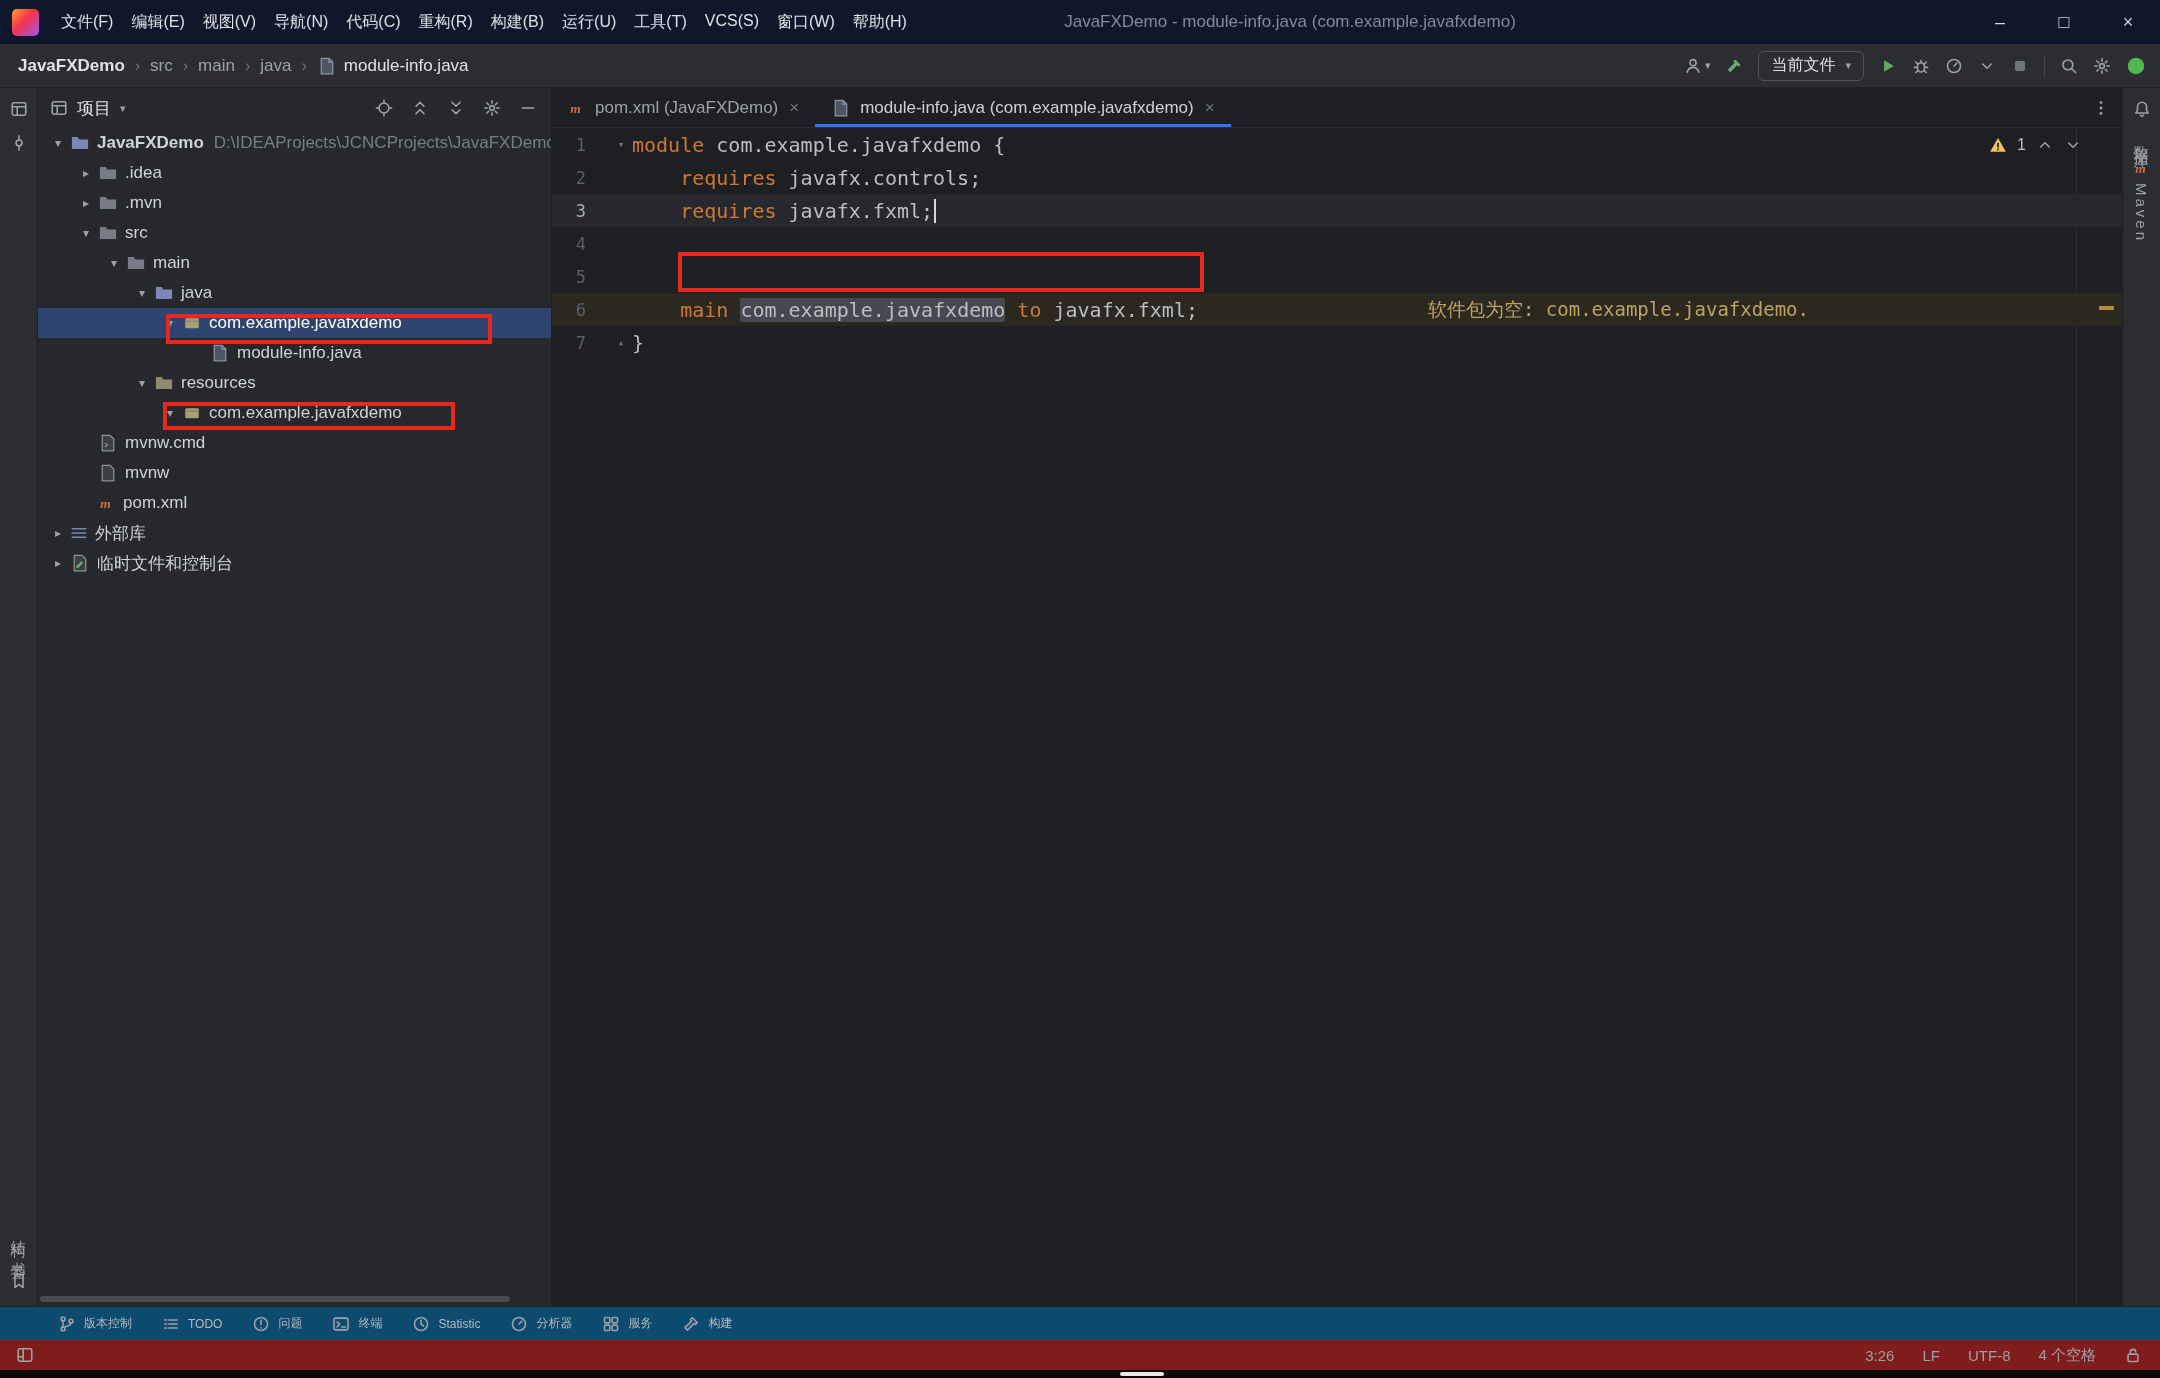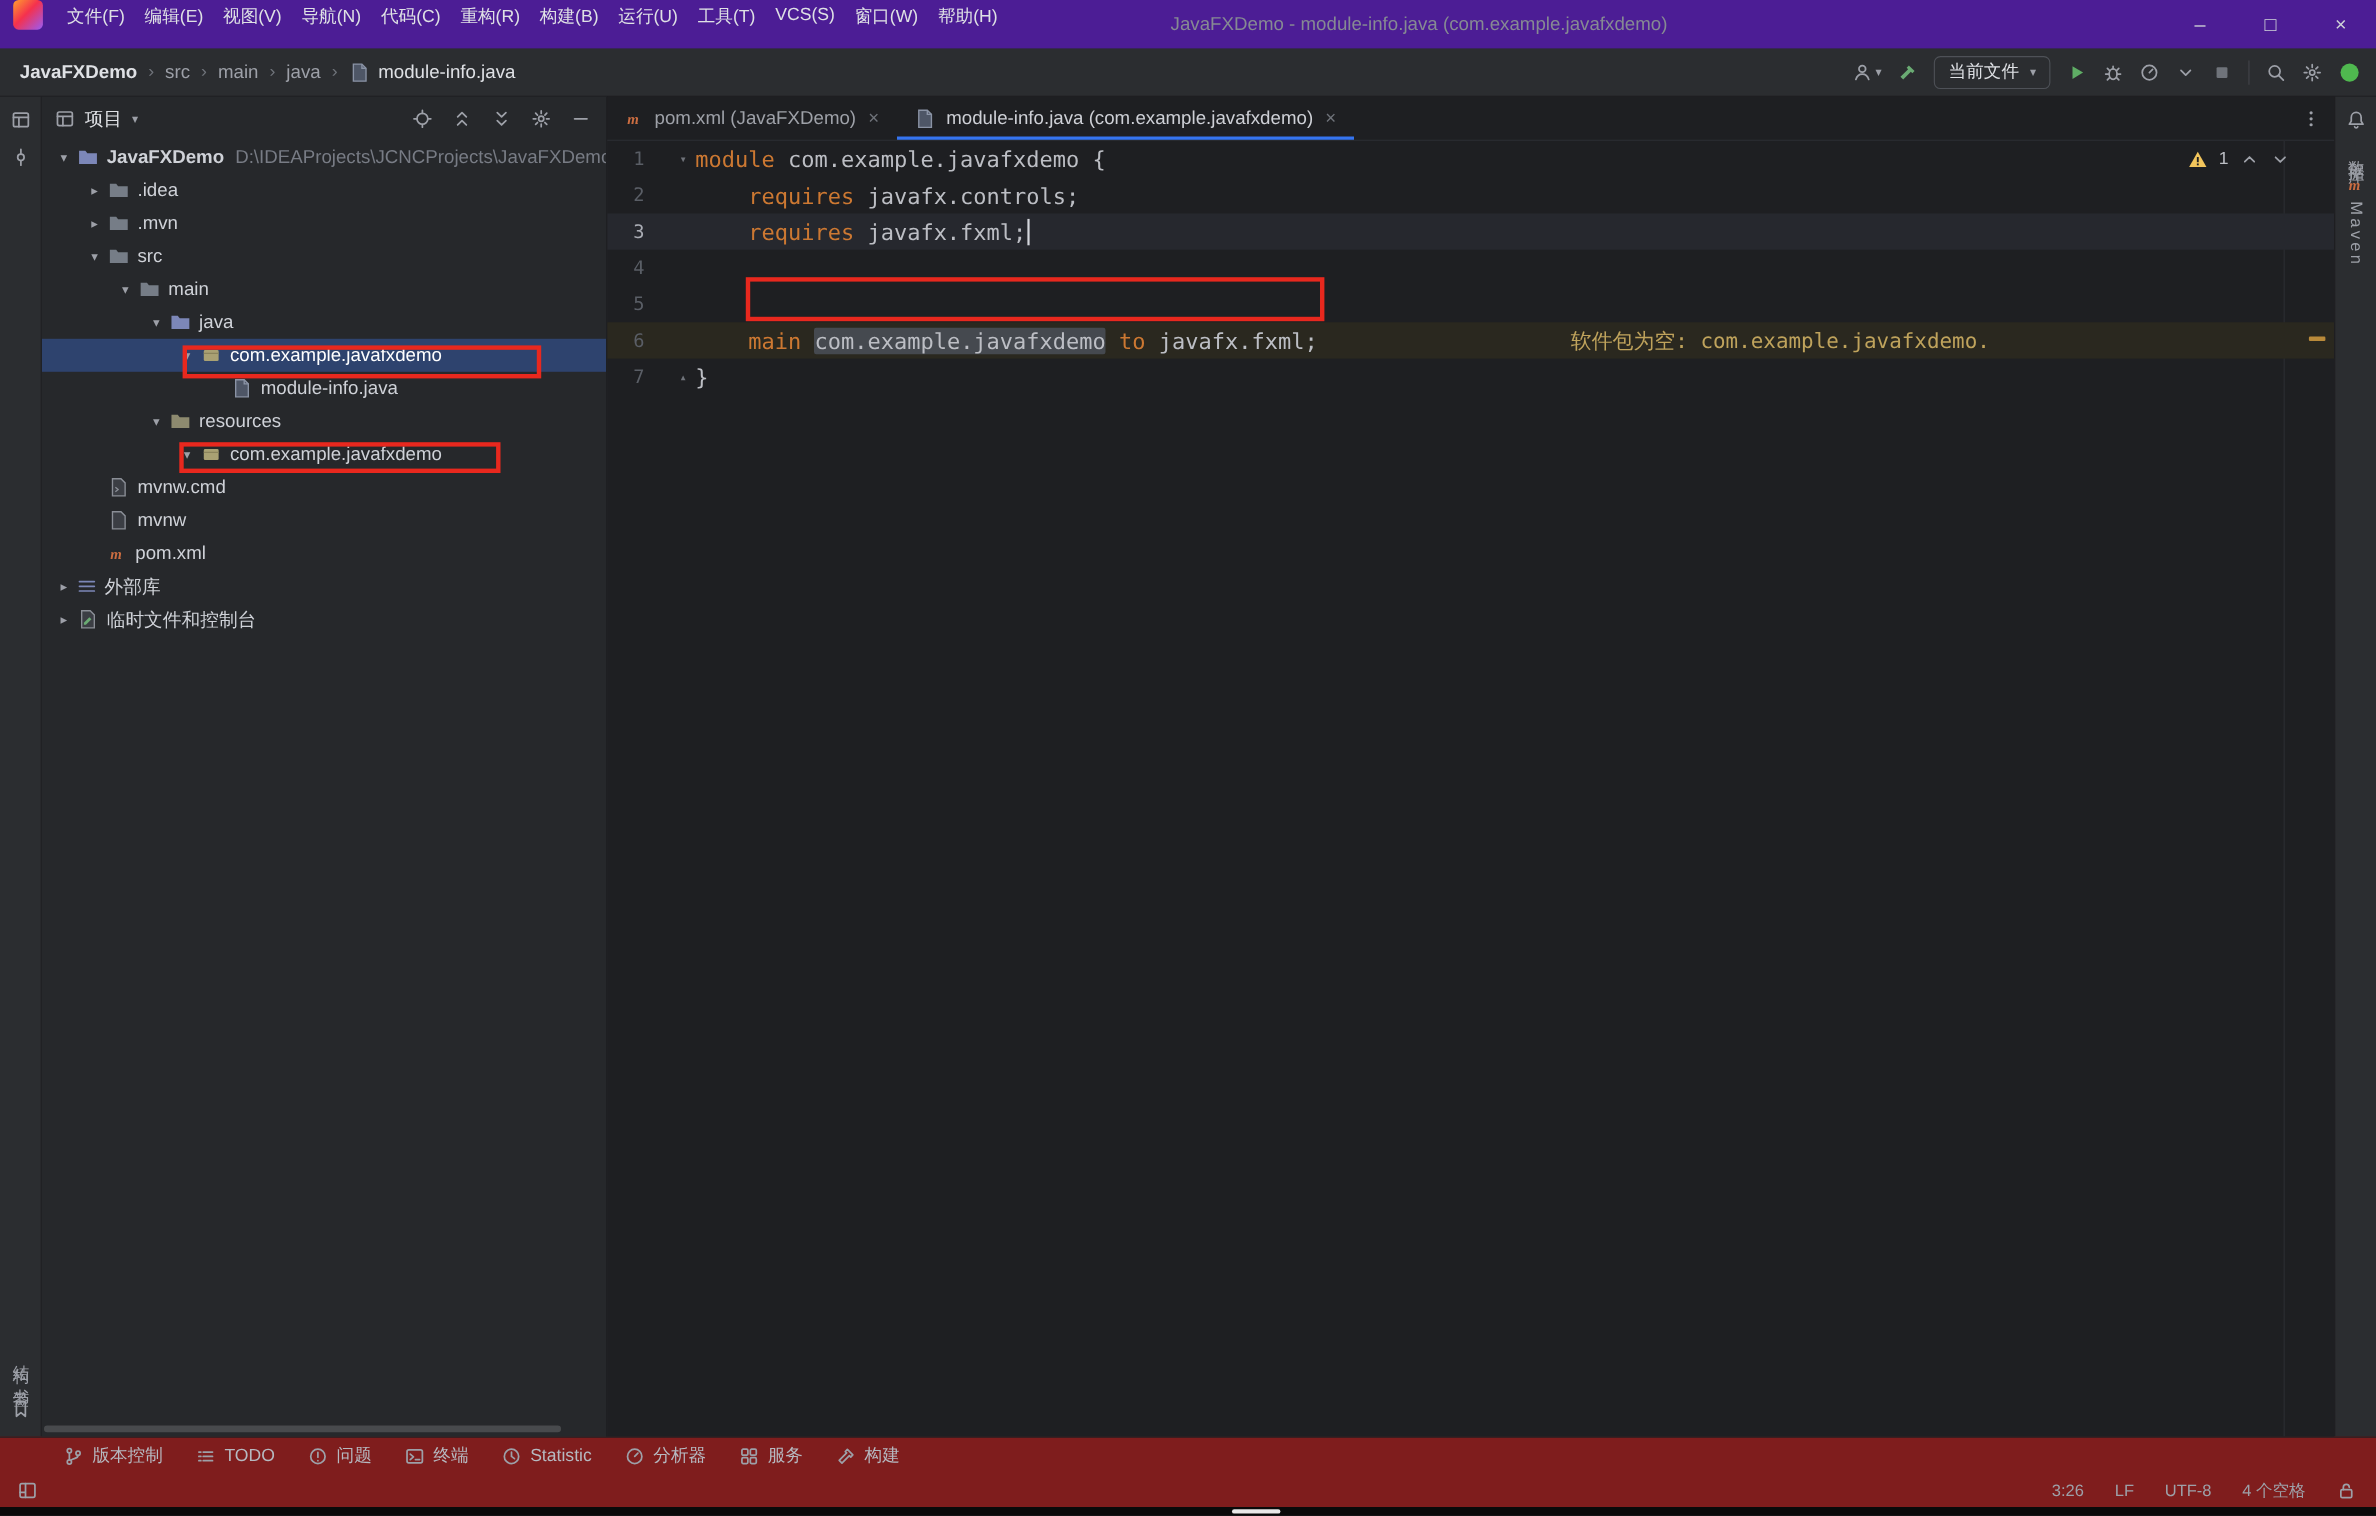--- a/index.html
+++ b/index.html
@@ -1,21 +1,21 @@
 <!DOCTYPE html>
 <html><head>
 <meta charset="utf-8">
 <style>
   *{margin:0;padding:0;box-sizing:border-box}
   html,body{width:2160px;height:1378px;background:#1e1f22;overflow:hidden}
   body{font-family:"Liberation Sans",sans-serif;color:#dfe1e5;font-size:17px}
   .window{position:relative;width:2160px;height:1378px;display:flex;flex-direction:column;background:#2b2d30}
 
   
-  .titlebar{height:44px;display:flex;align-items:flex-start;background:#4c1d95;padding-left:12px;flex:none;position:relative}
+  .titlebar{height:44px;display:flex;align-items:center;background:#0f172a;padding-left:12px;flex:none;position:relative}
   .logo{width:27px;height:27px;border-radius:5px;background:linear-gradient(135deg,#ff9f2e 0%,#f5314d 45%,#9a5cf5 100%);margin-right:14px;flex:none}
   .menubar{display:flex;gap:2px;z-index:2}
   .menu-item{padding:5px 8px;border-radius:6px;color:#dfe1e5;font-size:16px;white-space:nowrap}
   .win-title{position:absolute;left:1290px;transform:translateX(-50%);top:0;height:44px;line-height:44px;color:#868a93;font-size:17px;white-space:nowrap}
   .win-controls{margin-left:auto;display:flex;height:44px;z-index:2}
   .win-btn{width:64px;height:44px;display:flex;align-items:center;justify-content:center;color:#cfd2d8;font-size:18px}
 
   
   .navbar{height:44px;background:#2b2d30;display:flex;align-items:center;padding:0 14px 0 18px;border-bottom:1px solid #1e1f22;flex:none}
   .breadcrumbs{display:flex;align-items:center;gap:10px;font-size:17px}
@@ -73,21 +73,21 @@
   .pl{color:#bcbec4}
   .box{background:#45494f;border-radius:2px}
   .hint{color:#bfa35c;margin-left:230px;font-size:19px}
   .caret-bar{display:inline-block;width:2px;height:24px;background:#d4d7dd;margin-left:1px}
   .guide{position:absolute;top:0;bottom:0;left:1524px;width:1px;background:#2c2e33}
   .warn-widget{position:absolute;top:8px;right:40px;display:flex;align-items:center;gap:10px;font-family:"Liberation Sans",sans-serif;font-size:16px;color:#bcbec4}
   .ww-btn{display:inline-flex}
   .stripe-mark{position:absolute;right:8px;top:178px;width:15px;height:4px;background:#b98a3a;border-radius:1px}
 
   
-  .toolrow{height:34px;background:#7f1d1d;border-top:1px solid #1e1f22;display:flex;gap:30px;padding:0 24px 0 58px;flex:none;font-size:16px;color:#b6b9c0}
+  .toolrow{height:34px;background:#0c4a6e;border-top:1px solid #1e1f22;display:flex;gap:30px;padding:0 24px 0 58px;flex:none;font-size:12px;color:#b6b9c0}
   .tool-btn{display:inline-flex;align-items:center;gap:8px;white-space:nowrap}
   .statusrow{height:30px;background:#7f1d1d;display:flex;align-items:center;padding:0 18px 0 16px;flex:none;font-size:15px;color:#9da0a8}
   .status-right{margin-left:auto;display:flex;align-items:center;gap:28px}
   .status-item{white-space:nowrap}
   .taskbar{height:8px;background:#0a0a0a;position:relative;flex:none}
   .task-pill{position:absolute;left:1120px;top:2px;width:44px;height:4px;border-radius:2px;background:#e8e8e8}
 
   
   .annotations{position:absolute;inset:0;z-index:99;pointer-events:none}
   .red-box{position:absolute;border:4px solid #e8281e}

